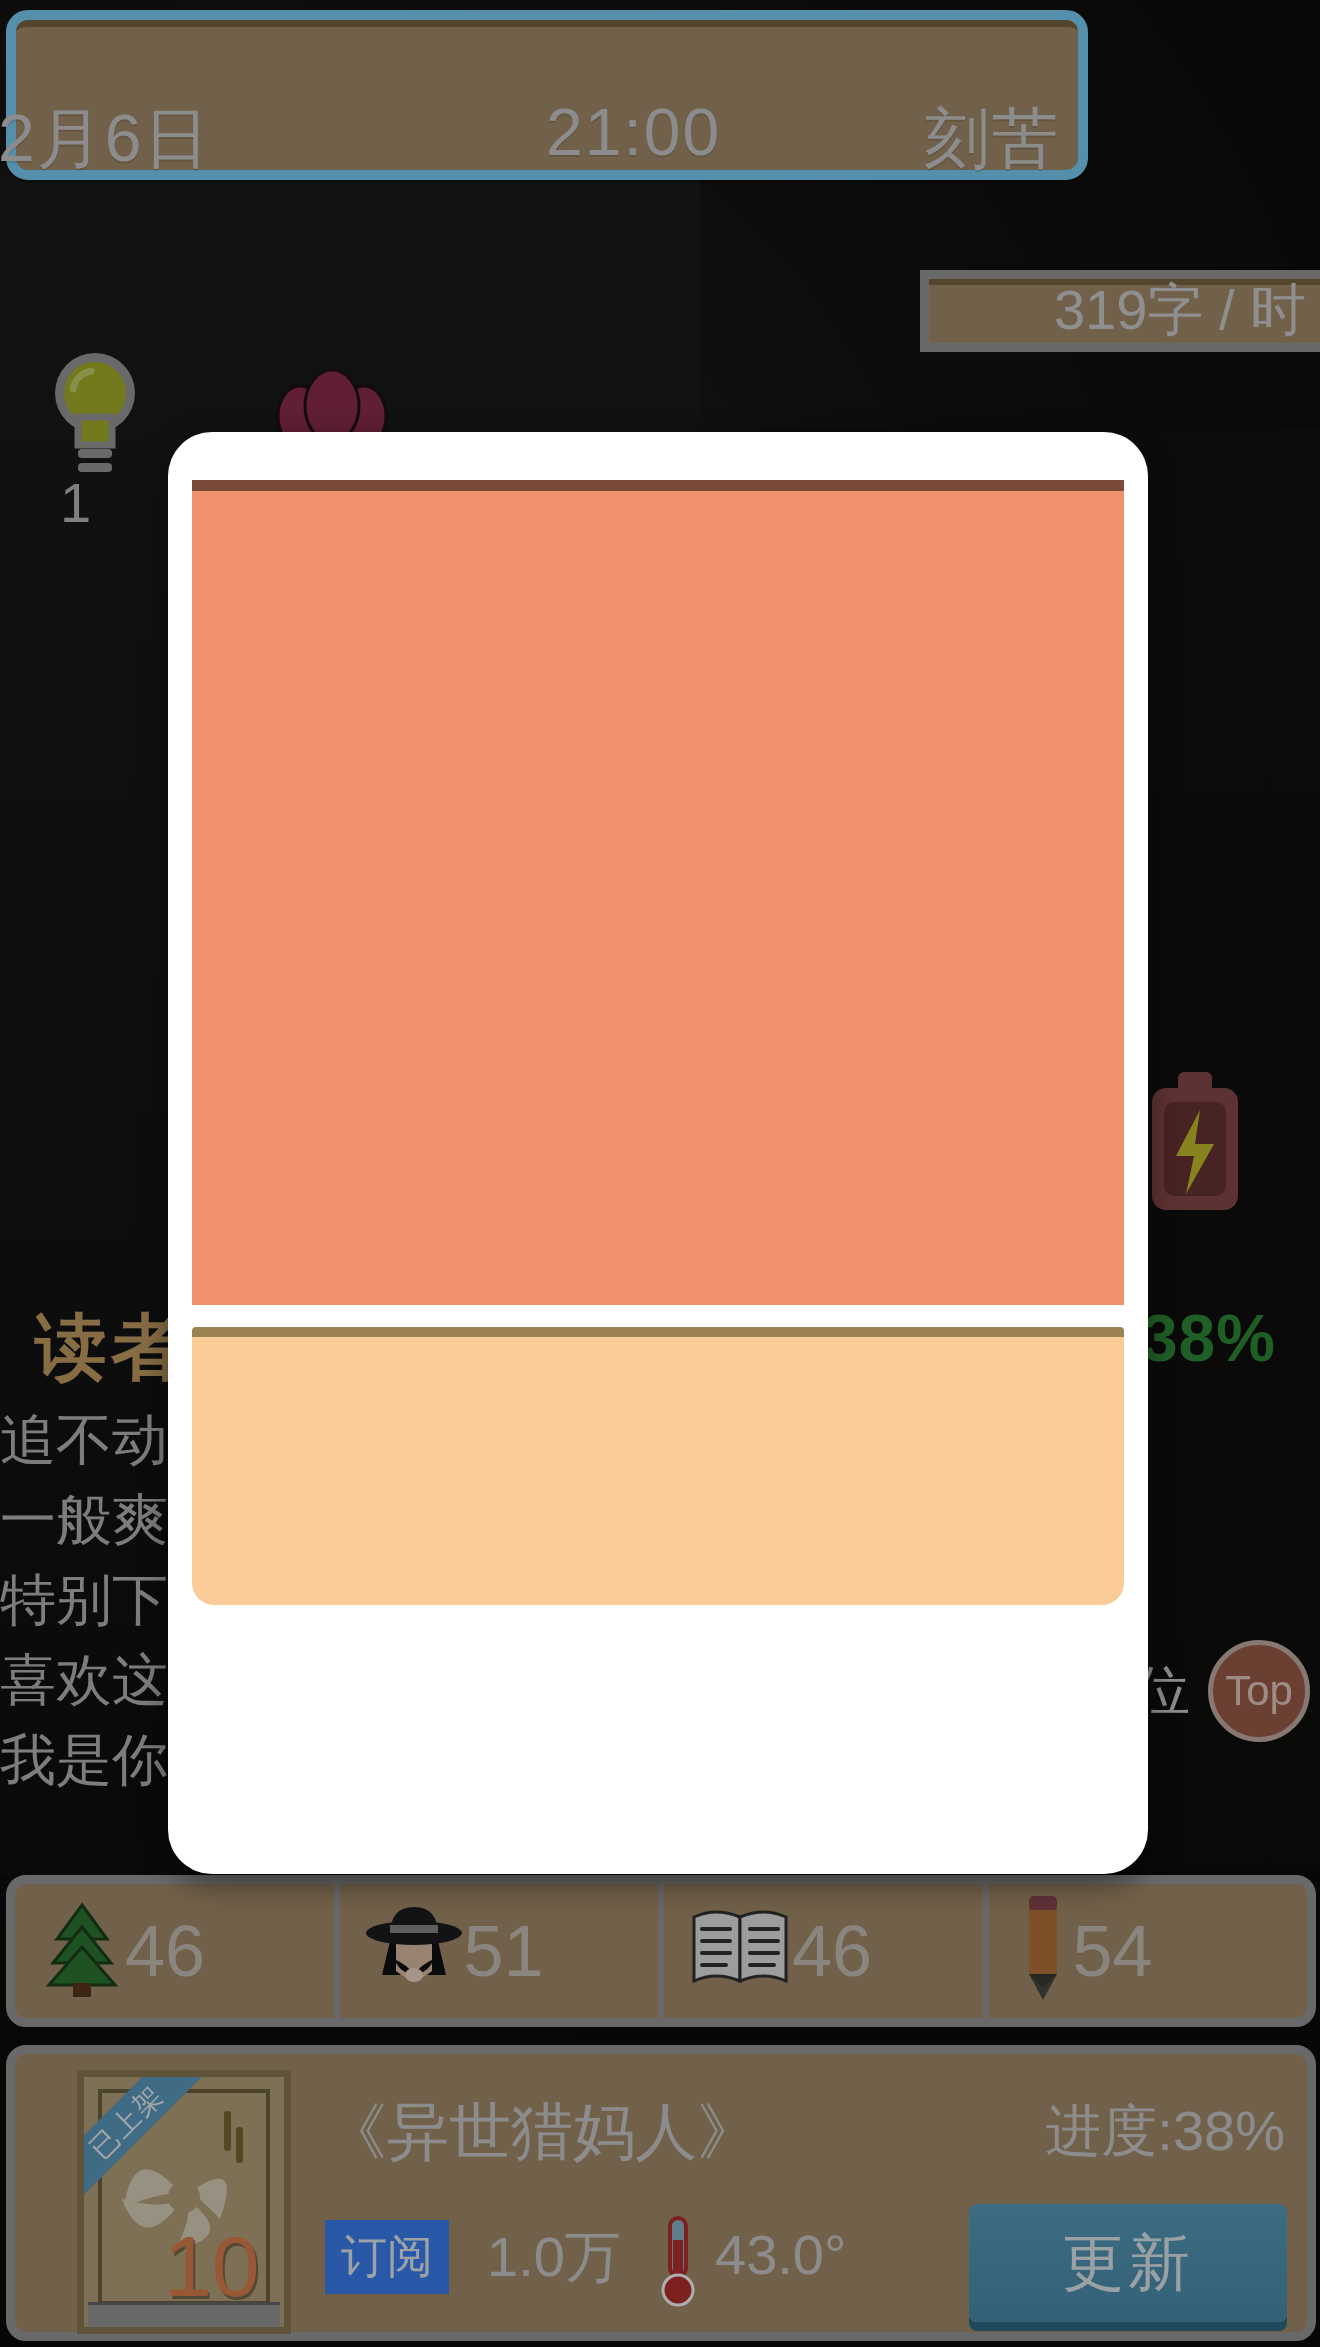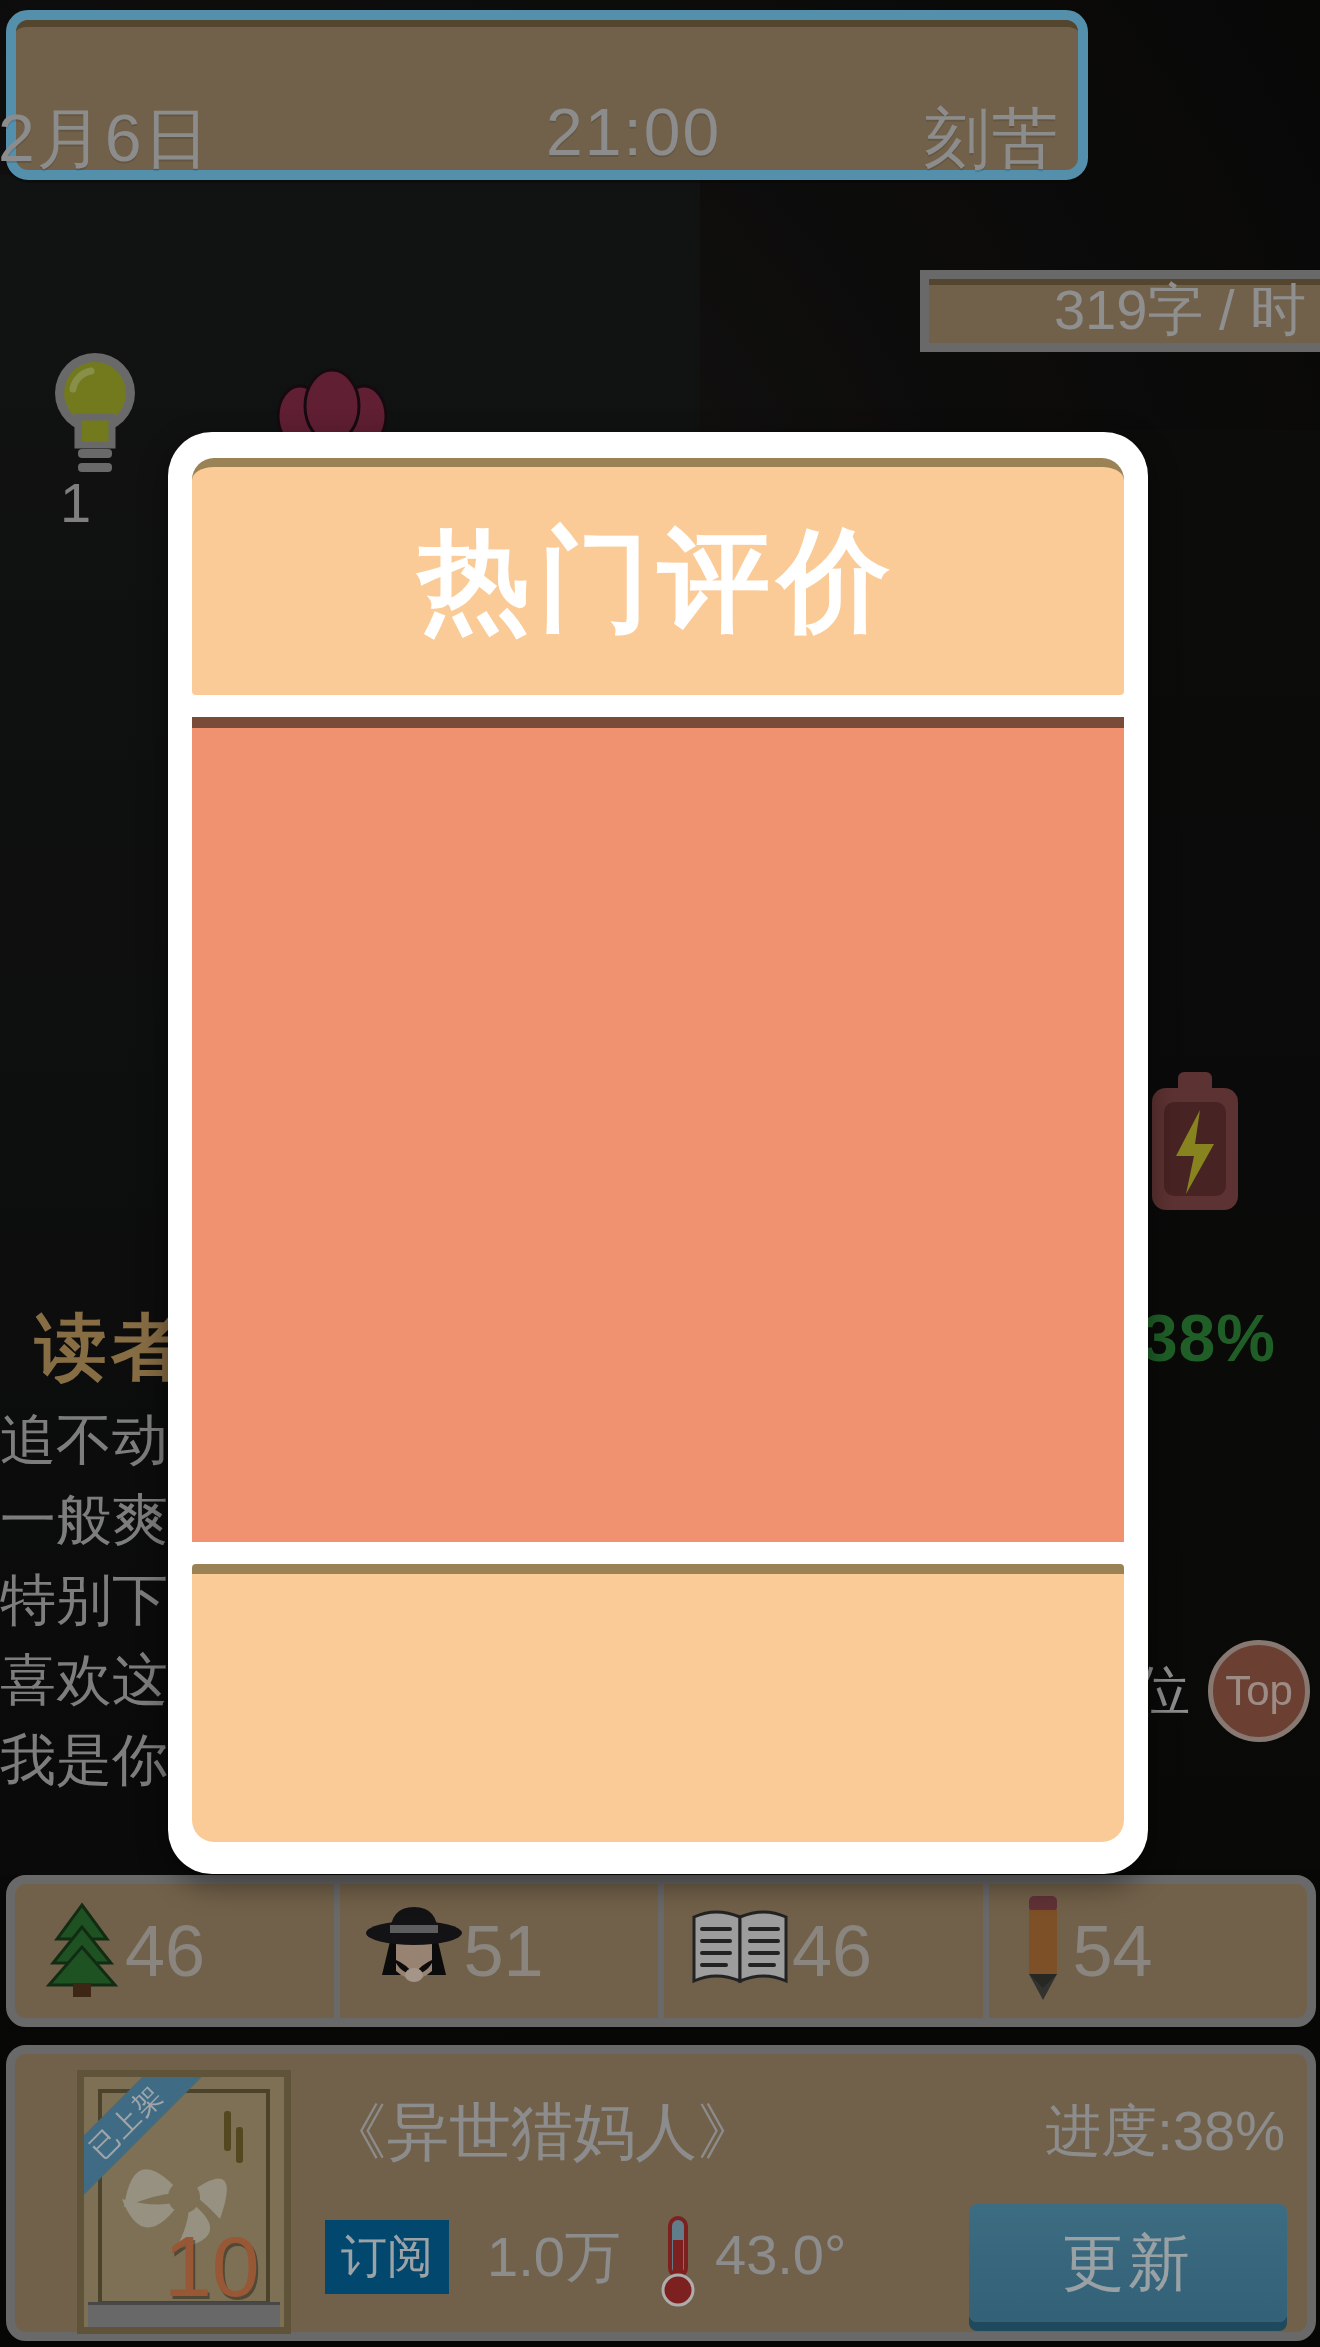--- a/index.html
+++ b/index.html
@@ -79,21 +79,21 @@
       background:#b8a57c;border:7px solid #8c7d55;overflow:hidden;}
   .cover-in{position:absolute;left:14px;top:12px;right:14px;bottom:22px;border:4px solid #6f6440;}
   .cover-shelf{position:absolute;left:4px;bottom:0;right:4px;height:22px;background:#9a9a9a;border-top:3px solid #6a6a6a;}
   .ribbon{position:absolute;left:-52px;top:24px;width:190px;height:42px;background:#5e9ec4;
      transform:rotate(-45deg);display:flex;align-items:center;justify-content:center;
      color:#eaf3f8;font-size:28px;letter-spacing:2px;}
   .cover-num{position:absolute;left:80px;top:140px;color:#e0804f;font-size:86px;
      text-shadow:2px 3px 0 rgba(0,0,0,.35);}
   .book-title{position:absolute;left:310px;top:36px;color:#cfcfcf;font-size:62px;white-space:nowrap;}
   .progress{position:absolute;right:22px;top:40px;color:#cfcfcf;font-size:56px;white-space:nowrap;}
-  .sub-btn{position:absolute;left:310px;top:166px;background:#0369a1;color:#e6eff5;
+  .sub-btn{position:absolute;left:310px;top:166px;background:#3b82f6;color:#e6eff5;
      font-size:46px;padding:6px 16px;}
   .sub-count{position:absolute;left:472px;top:166px;color:#cfcfcf;font-size:56px;}
   .thermo{position:absolute;left:640px;top:160px;}
   .temp{position:absolute;left:700px;top:168px;color:#cfcfcf;font-size:56px;white-space:nowrap;}
   .update-btn{position:absolute;right:20px;top:150px;width:318px;height:118px;
      background:linear-gradient(180deg,#5aa0bf 0%,#4b90b1 100%);
      border-radius:8px;box-shadow:0 9px 0 #2f6c8a;display:flex;align-items:center;justify-content:center;
      color:#e4eef3;font-size:62px;letter-spacing:4px;}
 
   
@@ -257,20 +257,17 @@
         <rect x="18" y="26" width="10" height="44" fill="#b93030"></rect>
         <circle cx="23" cy="76" r="15" fill="#b93030" stroke="#fff" stroke-width="3"></circle>
       </svg>
     </div>
     <div class="temp">43.0°</div>
     <div class="update-btn">更新</div>
   </div>
 
   <div class="overlay"></div>
   <div class="modal">
-    <div class="modal-head">
-      <h1>热门评价</h1>
-    </div>
     <div class="modal-body"></div>
     <div class="modal-foot"></div>
   </div>
 
 </div>
 
 </body></html>

